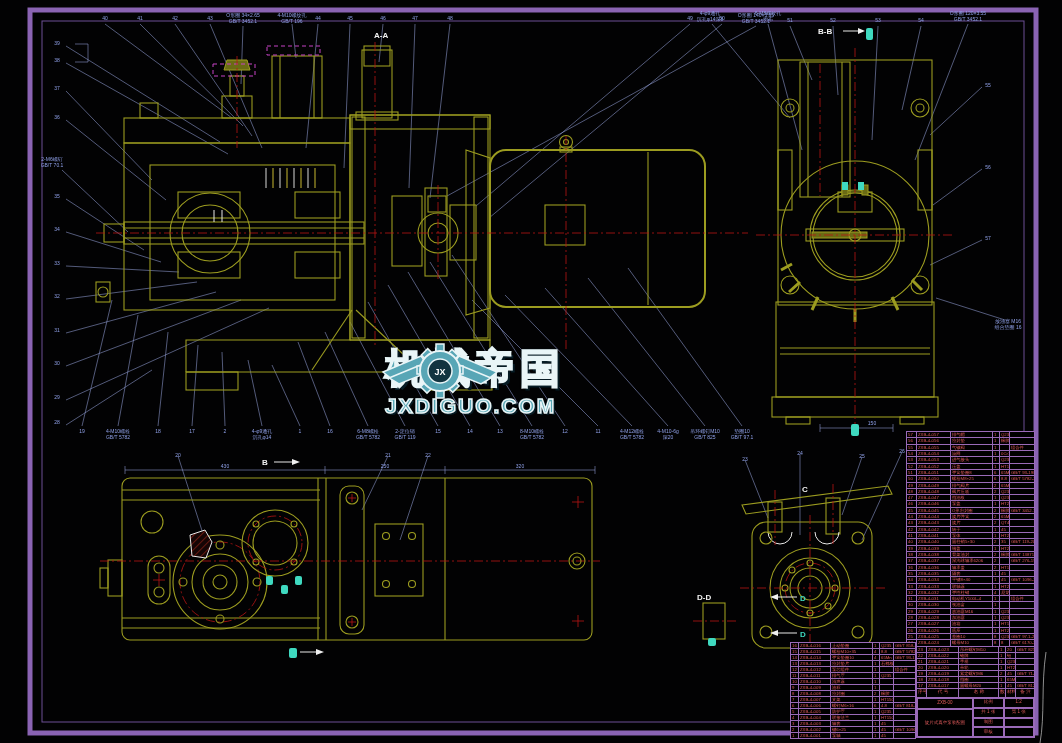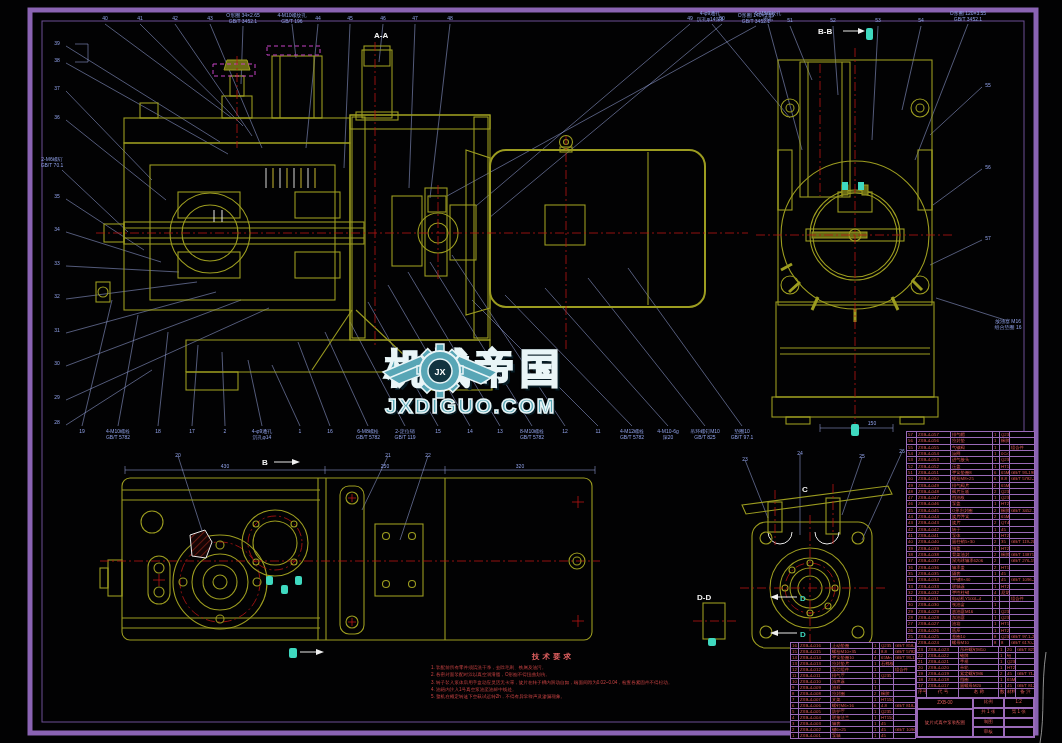--- a/index.html
+++ b/index.html
@@ -947,24 +947,14 @@
       <div class="tcell">1:2</div>
       <div class="tcell">共 1 张</div>
       <div class="tcell">第 1 张</div>
       <div class="tcell">制图</div>
       <div class="tcell"></div>
       <div class="tcell">审核</div>
       <div class="tcell"></div>
     </div>
   </div>
 
-  <div id="techreq">
-    <h4>技术要求</h4>
-    <ol>
-      <li>装配前所有零件须清洗干净，去除毛刺、铁屑及油污。</li>
-      <li>各密封面装配时涂以真空润滑脂，O形圈不得扭曲划伤。</li>
-      <li>转子装入泵体后用手盘动应灵活无卡滞，旋片在转子槽内滑动自如，端面间隙为0.02~0.04，检查各紧固件不得松动。</li>
-      <li>油箱内注入1号真空泵油至油标中线处。</li>
-      <li>整机在额定转速下空载试运转2h，不得有异常噪声及渗漏现象。</li>
-    </ol>
-  </div>
 
 </div>
 
 </body></html>

